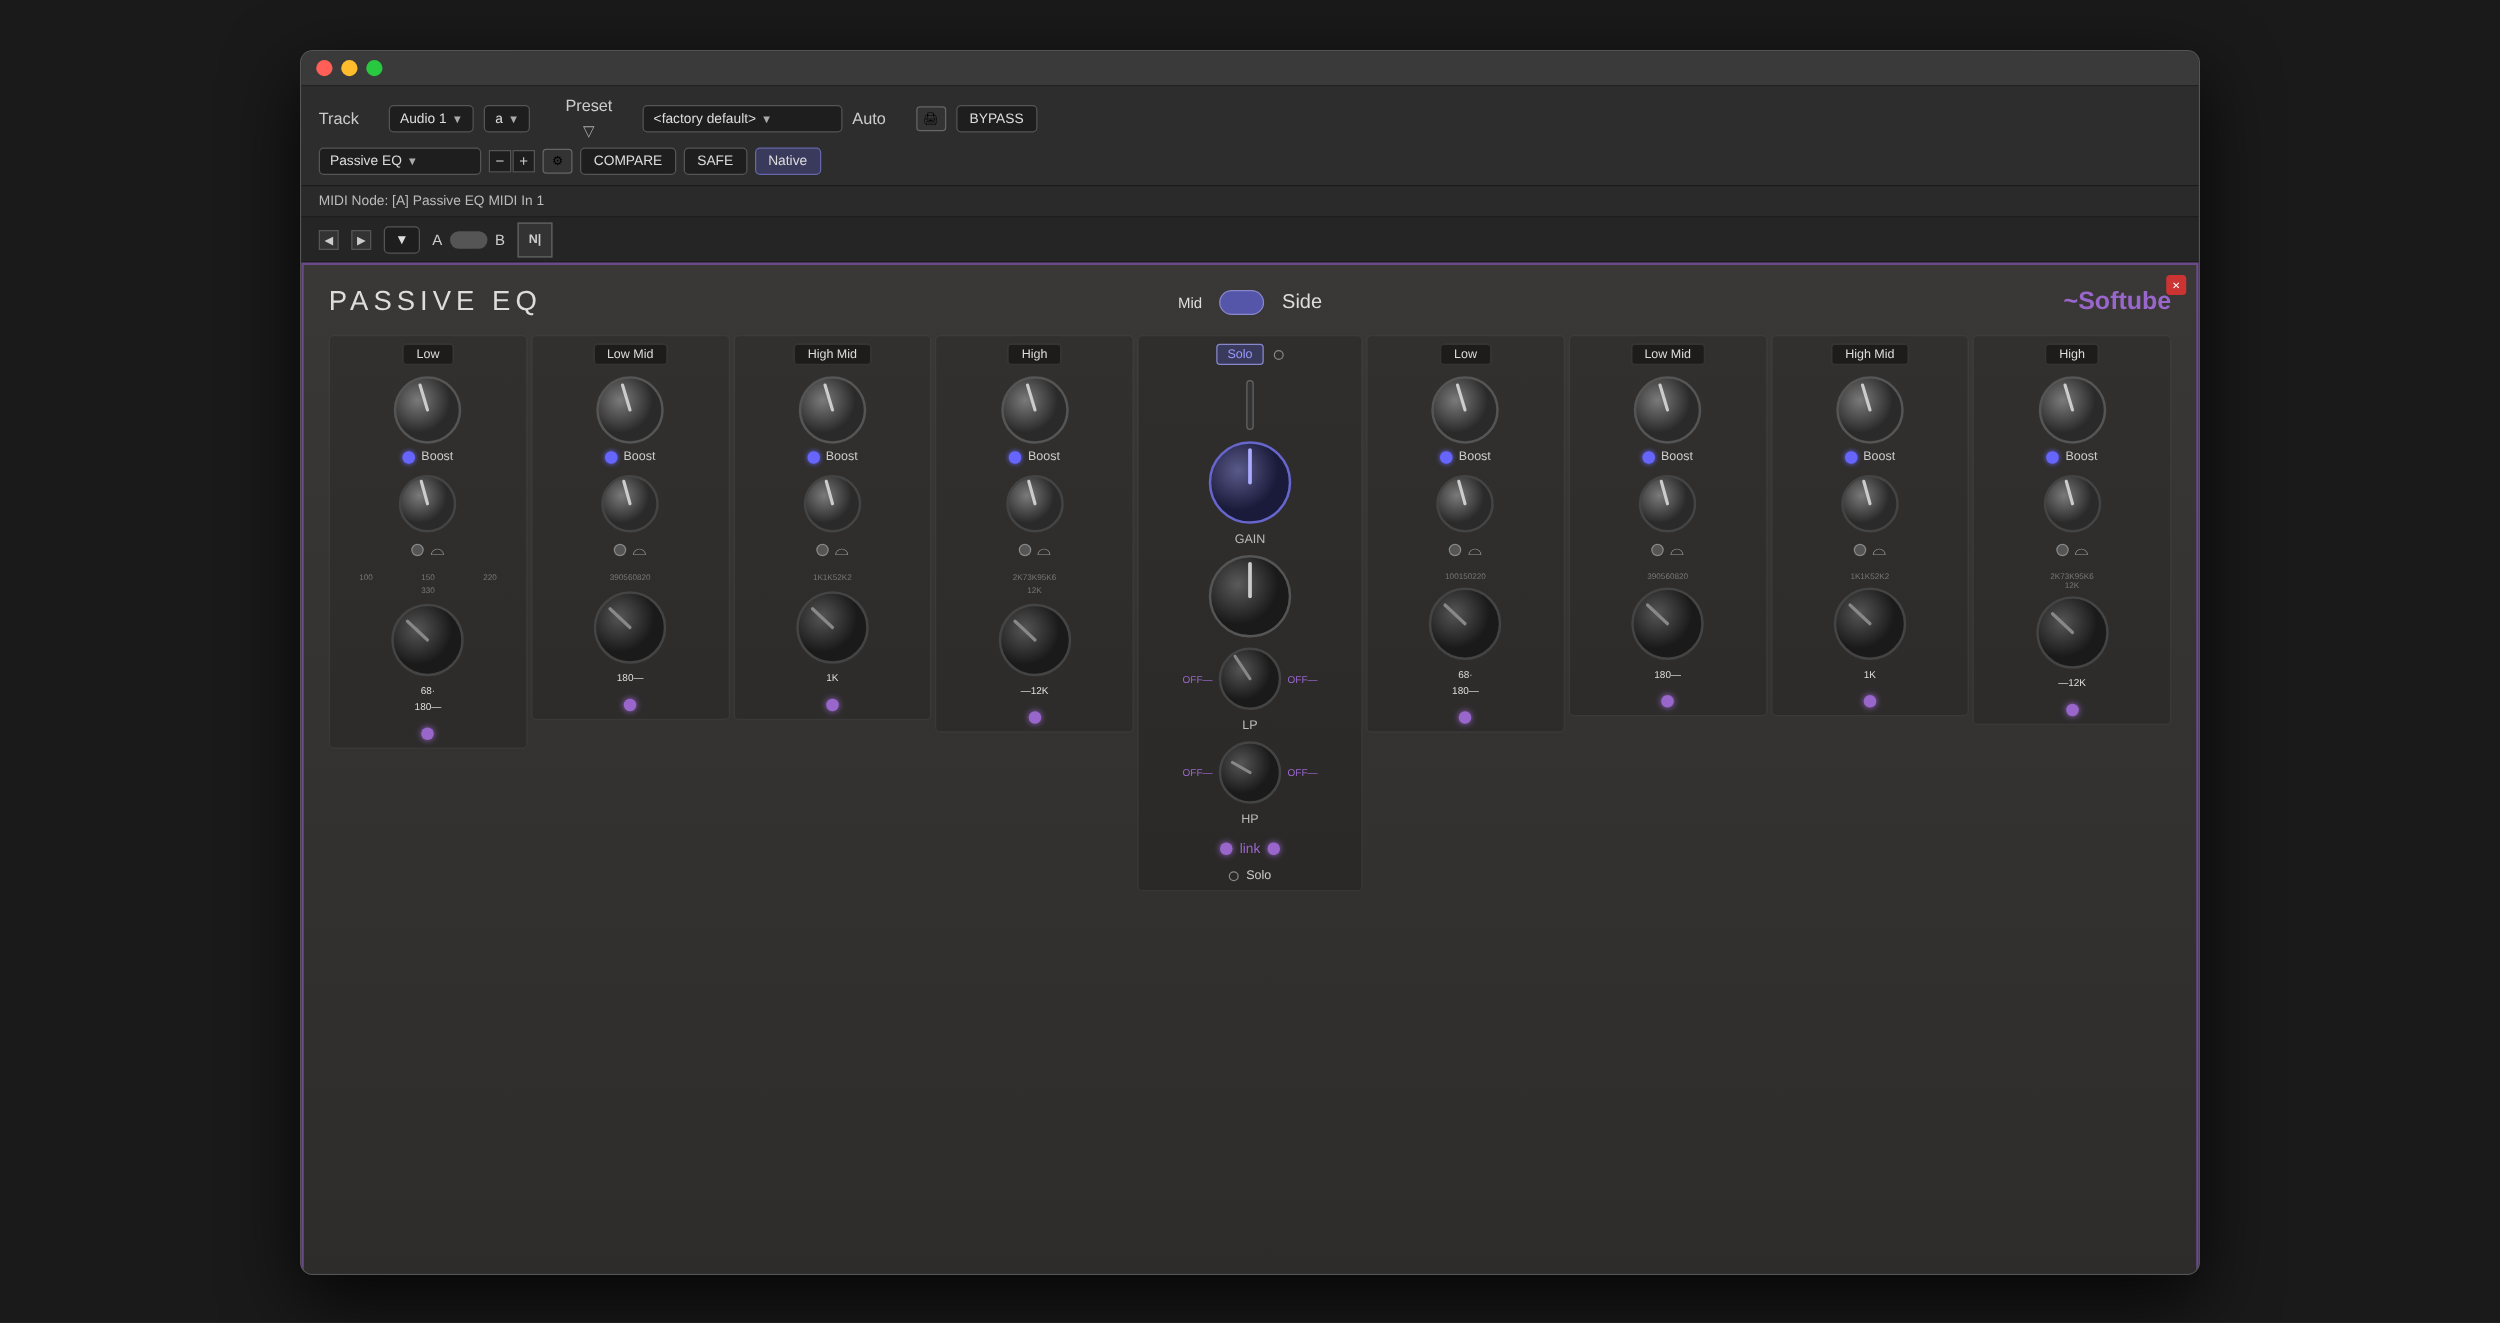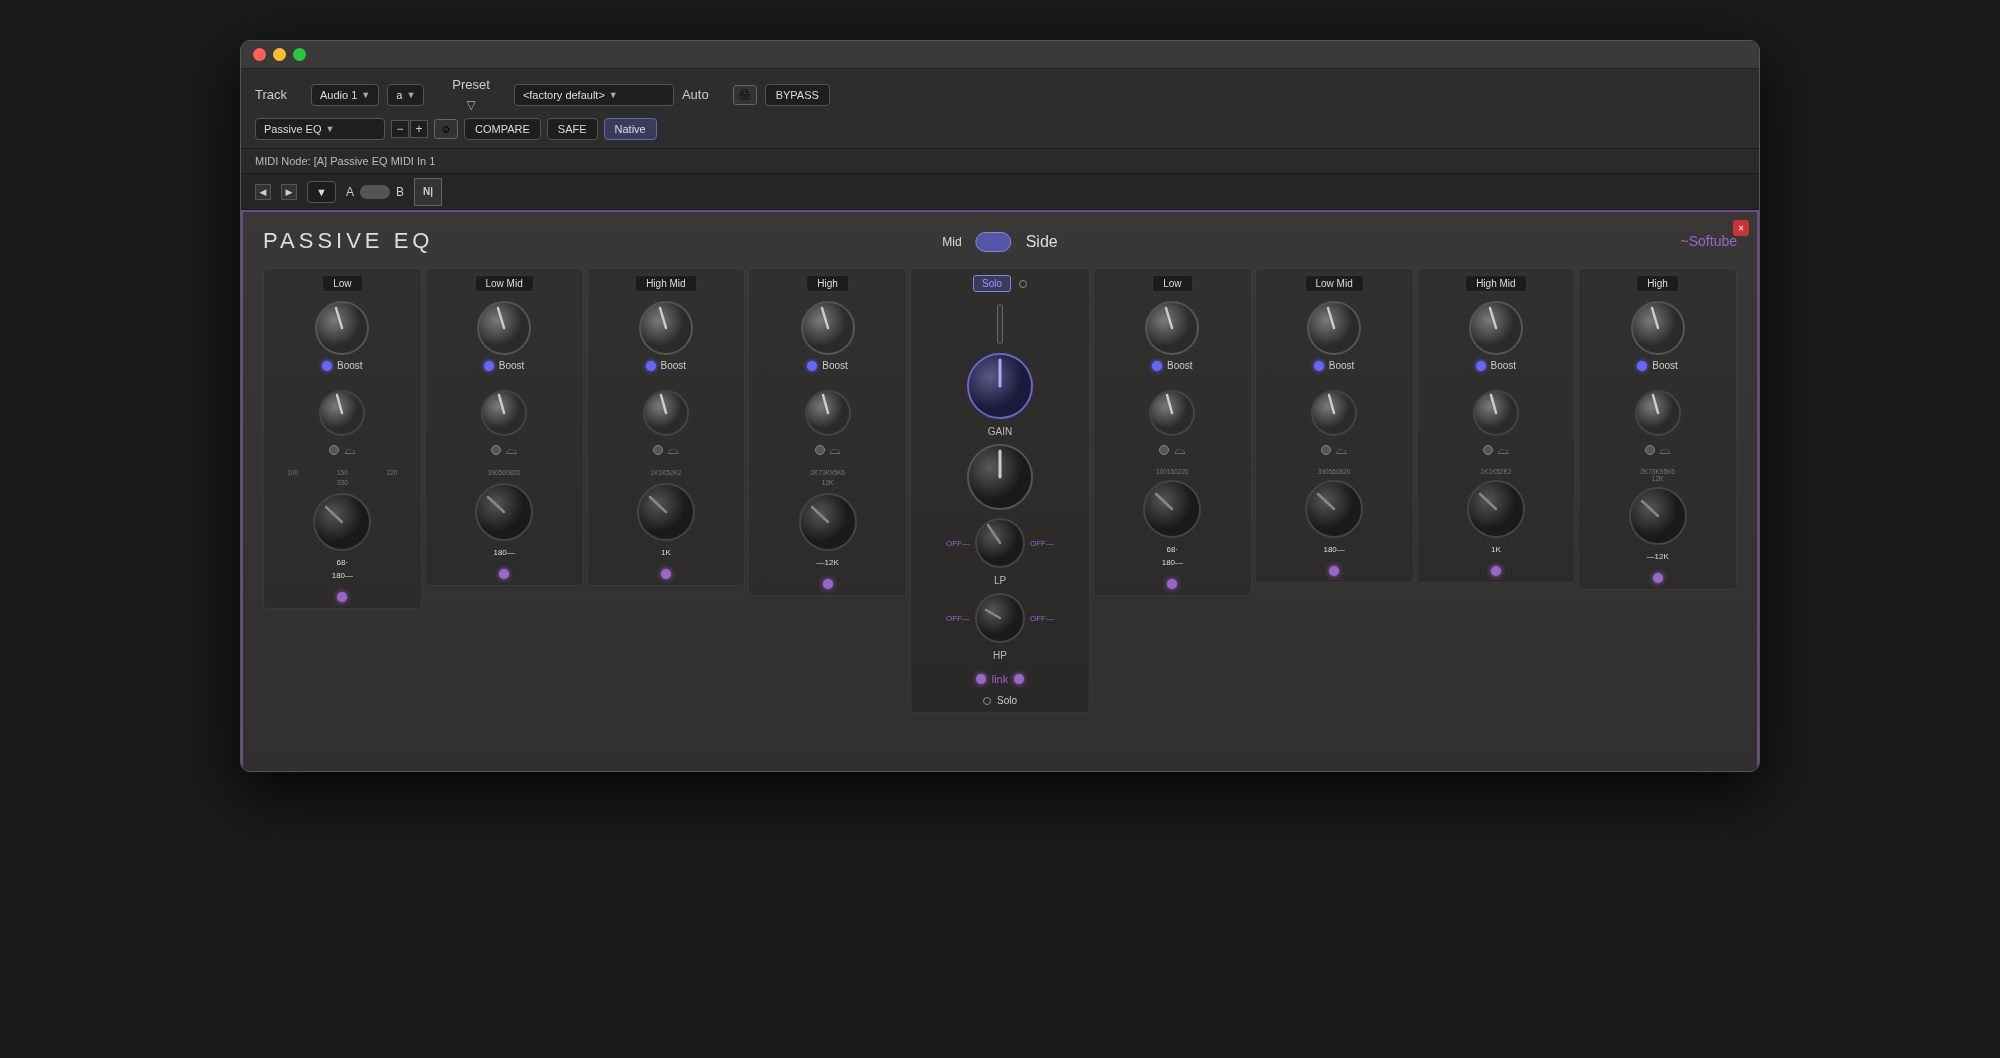--- a/index.html
+++ b/index.html
@@ -6,21 +6,21 @@
     body {
       background: #1a1a1a;
       font-family: -apple-system, BlinkMacSystemFont, 'Helvetica Neue', Arial, sans-serif;
       width: 2000px;
       height: 1058px;
       overflow: hidden;
     }
 
     .window {
       width: 1520px;
-      height: 732px;
+      height: 980px;
       background: #2d2d2d;
       border-radius: 10px;
       margin: 40px auto;
       box-shadow: 0 20px 60px rgba(0,0,0,0.8);
       overflow: hidden;
       border: 1px solid #555;
     }
 
     .titlebar {
       background: #3a3a3a;
@@ -191,21 +191,21 @@
       font-size: 22px;
       font-weight: 300;
       letter-spacing: 4px;
       text-transform: uppercase;
     }
 
     .boost-row {
       display: flex;
       align-items: center;
       gap: 5px;
-      margin-bottom: 14px;
+      margin-bottom: 4px;
     }
 
     .boost-dot {
       width: 10px;
       height: 10px;
       border-radius: 50%;
       background: #6666ff;
       box-shadow: 0 0 4px #6666ff;
     }
 
@@ -445,21 +445,21 @@
     <div class="red-corner">✕</div>
 
     <div class="plugin-header">
       <div class="plugin-title">PASSIVE  EQ</div>
 
       <div style="position:absolute;left:50%;transform:translateX(-50%);display:flex;align-items:center;gap:14px;top:20px;">
         <span style="color:#ddd;font-size:12px;">Mid</span>
         <div style="width:36px;height:20px;background:#5555aa;border-radius:10px;cursor:pointer;border:1px solid #8888cc;"></div>
         <span style="color:#ddd;font-size:16px;">Side</span>
       </div>
-      <div style="color:#9966cc;font-size:14px;">~Softube</div>
+      <div style="color:#9966cc;font-size:20px;font-weight:bold;">~Softube</div>
     </div>
 
     <div class="eq-columns" style="height:auto;gap:3px;display:flex;align-items:flex-start;">
 
       <div class="band-col">
         <div class="band-title">Low</div>
 
         <svg class="knob-svg" width="56" height="56" viewBox="0 0 56 56">
           <circle cx="28" cy="28" r="26" fill="url(#kg)" stroke="#555" stroke-width="2"></circle>
           <defs>

